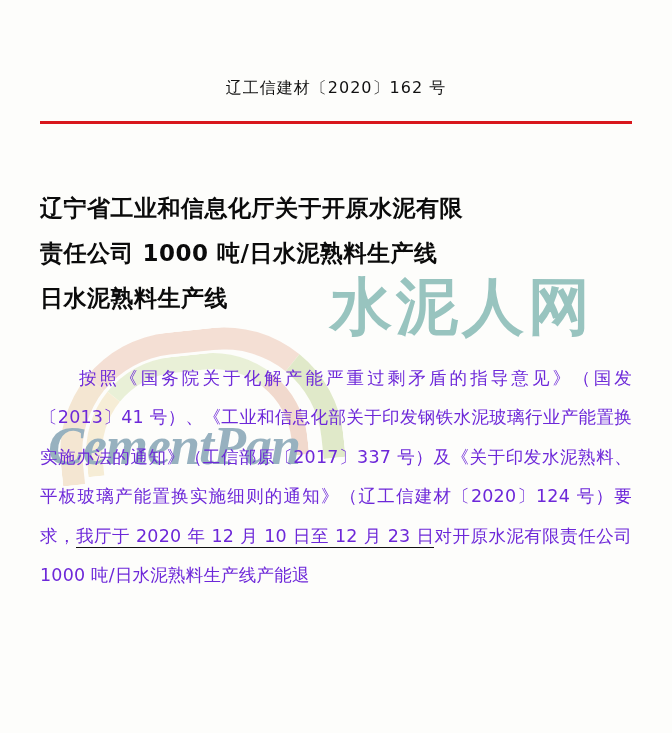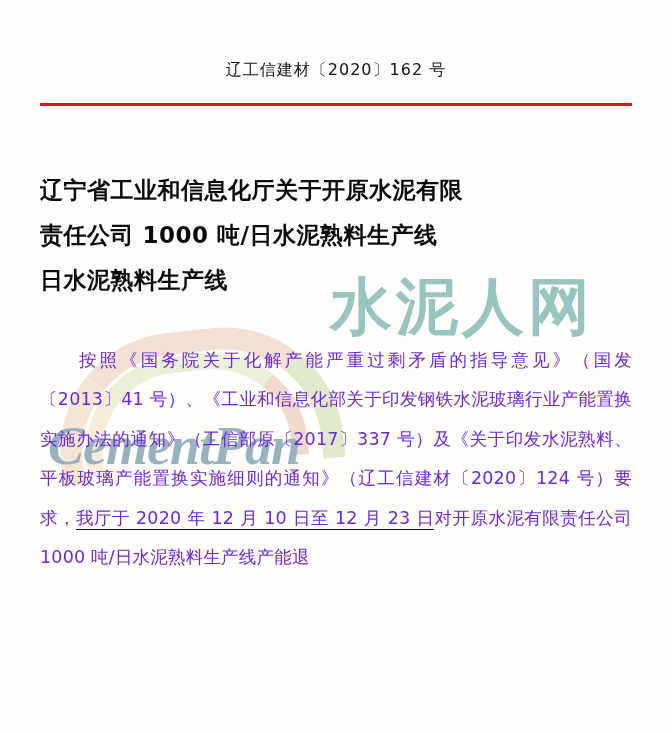--- a/index.html
+++ b/index.html
@@ -101,21 +101,21 @@
     font-size: 41px;
     letter-spacing: 1px;
     line-height: 1.25;
     white-space: nowrap;
   }
 
   .doc-number {
     position: relative;
     z-index: 2;
     text-align: center;
-    margin-top: 60px;
+    margin-top: 78px;
     font-family: "DejaVu Sans", "Liberation Sans", sans-serif;
     font-size: 16px;
     color: #111;
     letter-spacing: 1px;
   }
 
   .red-rule {
     position: relative;
     z-index: 2;
     margin-top: 22px;

